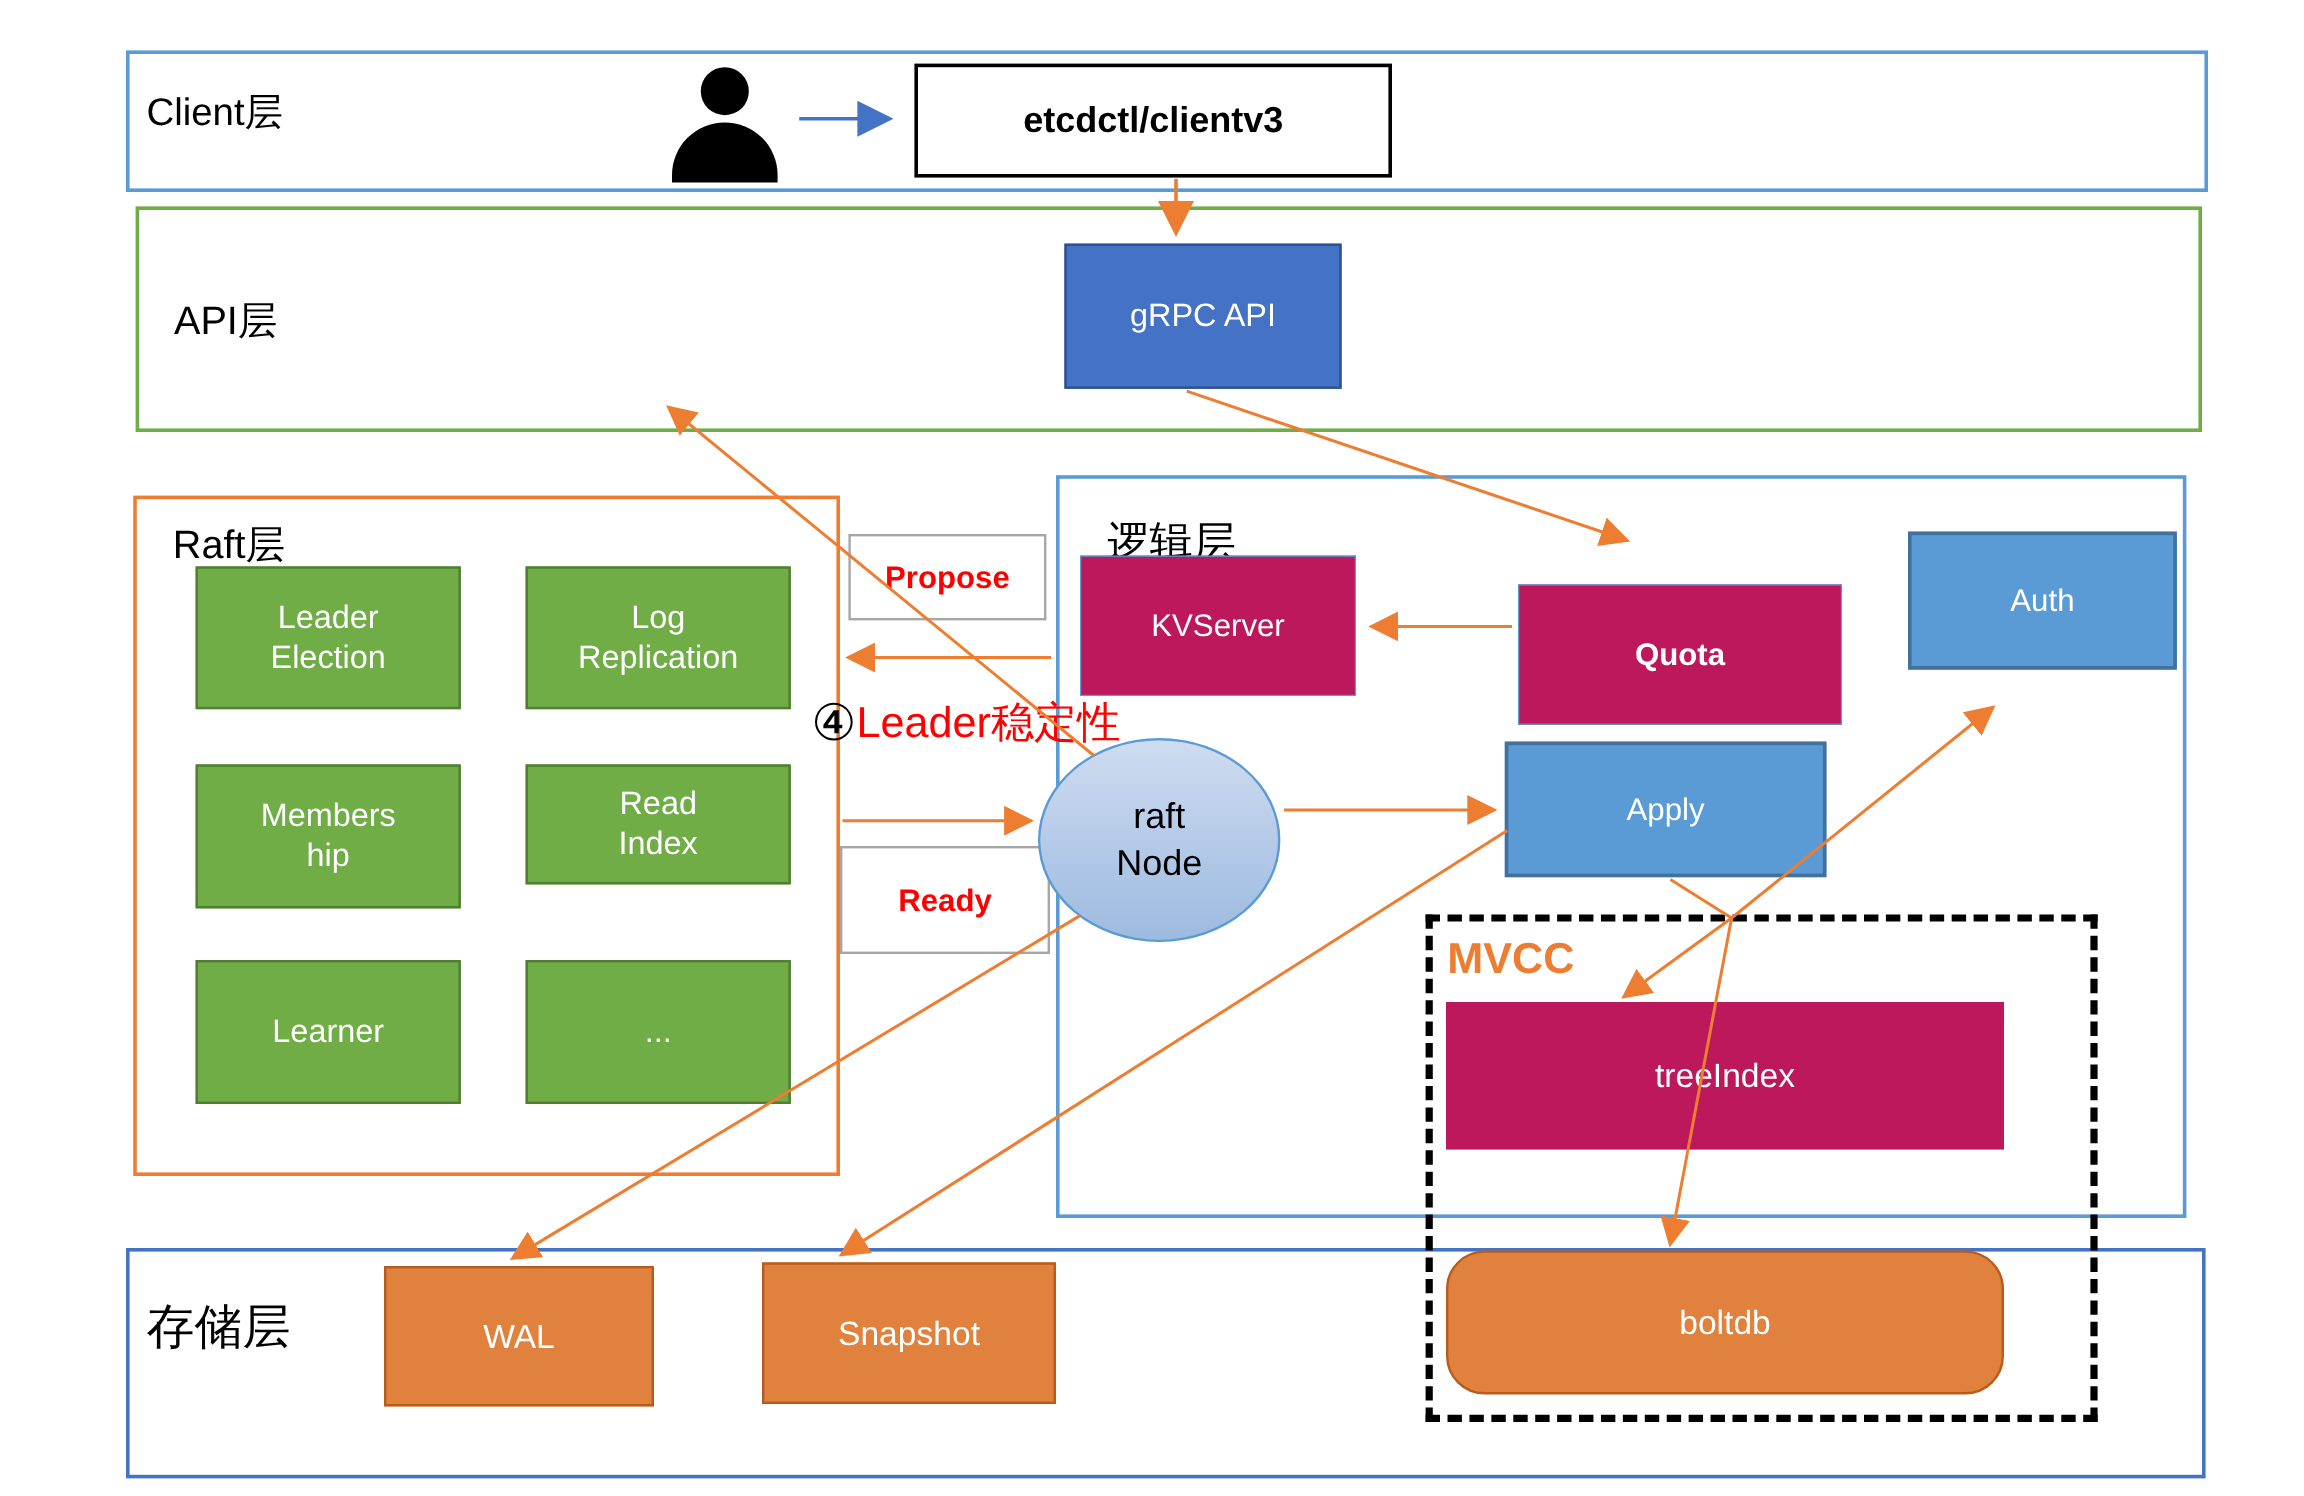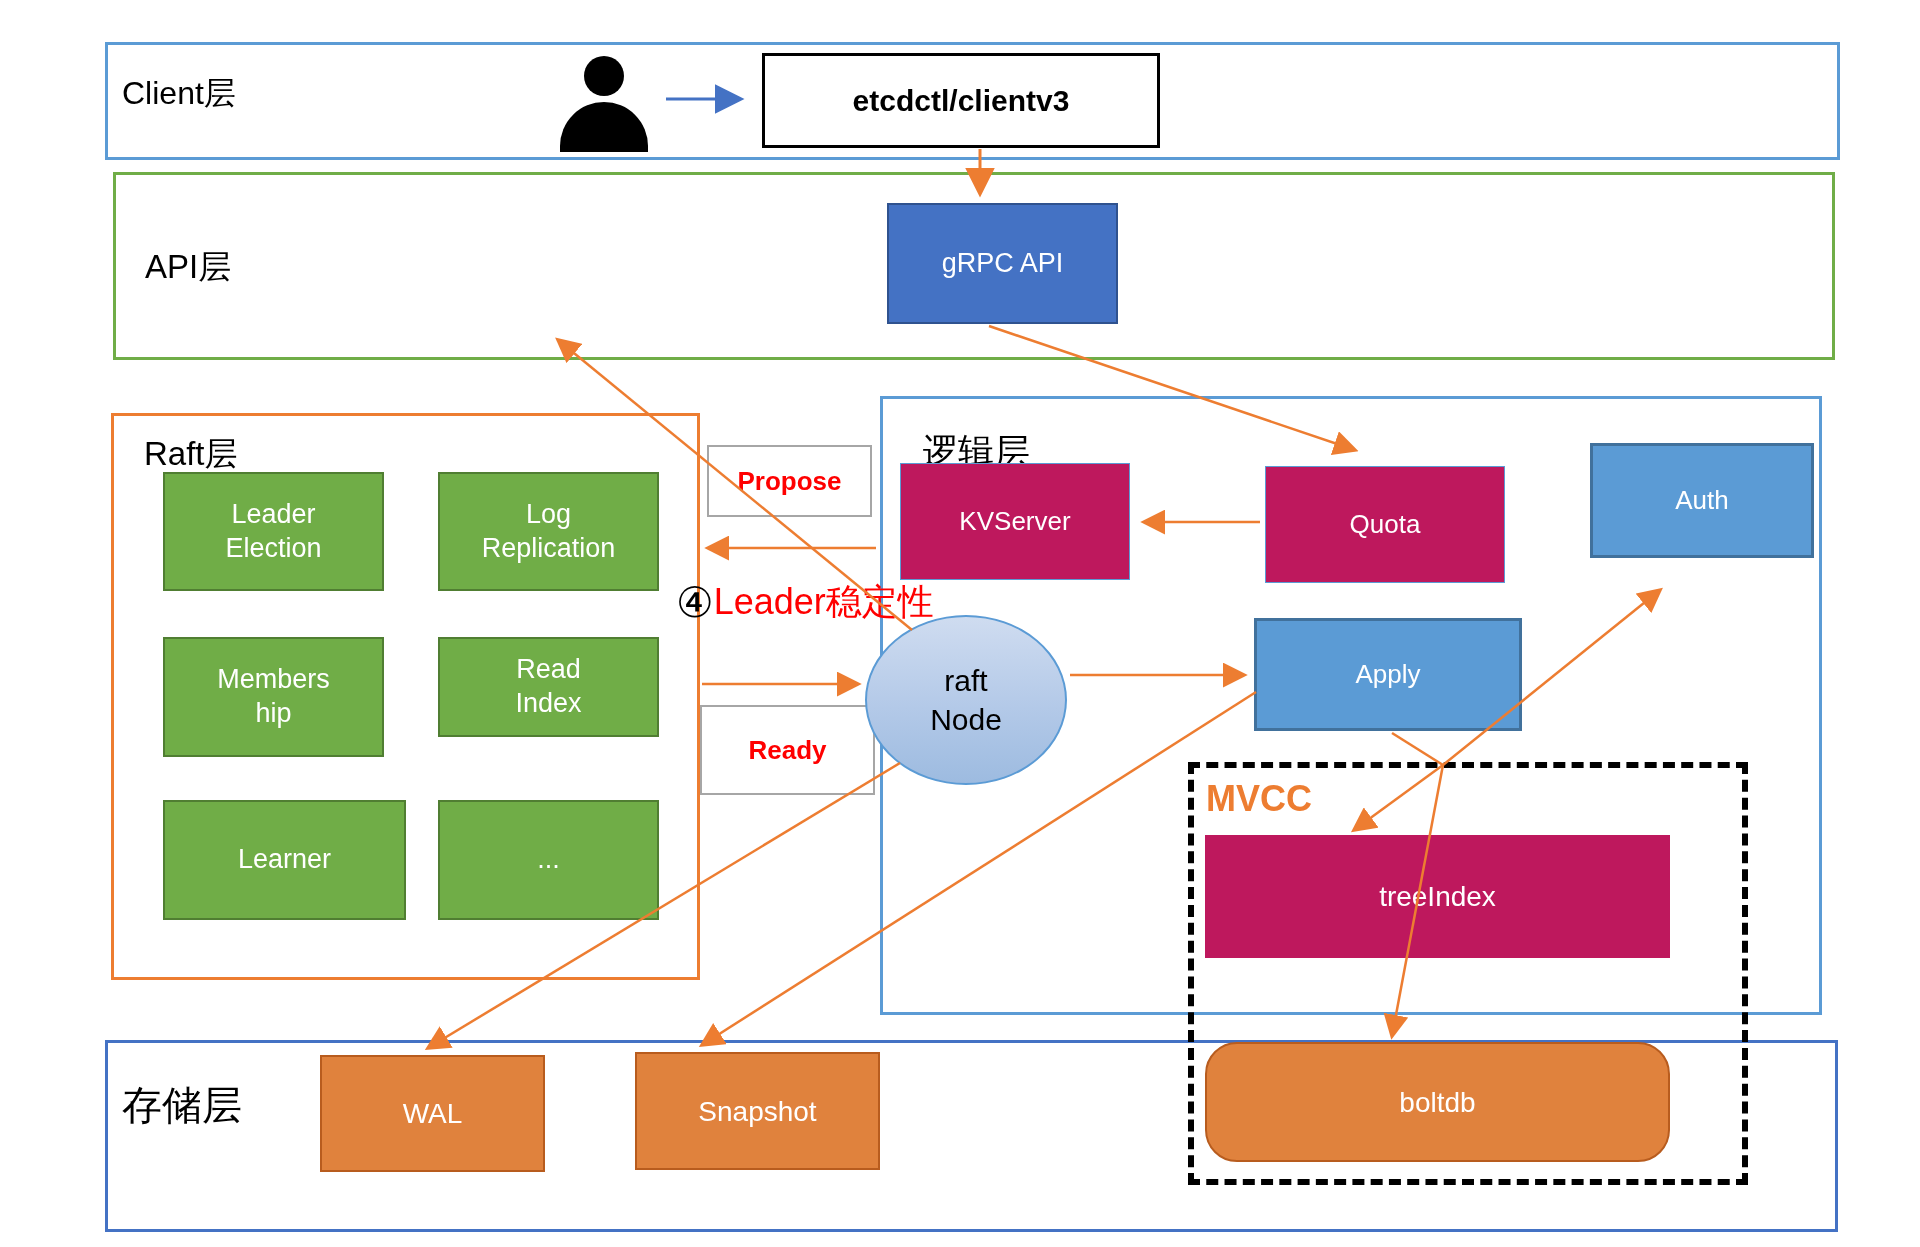--- a/index.html
+++ b/index.html
@@ -88,41 +88,41 @@
     <span>Replication</span>
   </div>
   <div class="box green" style="left:163px;top:637px;width:221px;height:120px;">
     <span>Members</span>
     <span>hip</span>
   </div>
   <div class="box green" style="left:438px;top:637px;width:221px;height:100px;">
     <span>Read</span>
     <span>Index</span>
   </div>
-  <div class="box green" style="left:163px;top:800px;width:243px;height:120px;">
+  <div class="box green" style="left:163px;top:800px;width:221px;height:120px;">
     <span>Learner</span>
   </div>
   <div class="box green" style="left:438px;top:800px;width:221px;height:120px;">
     <span>...</span>
   </div>
 
   <div class="box label-box" style="left:707px;top:445px;width:165px;height:72px;">
     <span>Propose</span>
   </div>
   <div class="box label-box" style="left:700px;top:705px;width:175px;height:90px;">
     <span>Ready</span>
   </div>
   <div class="annot" style="left:676px;top:578px;">
     <span class="num">④</span><span class="txt">Leader稳定性</span>
   </div>
 
   <div class="box blue-mid" style="left:900px;top:463px;width:230px;height:117px;">
     <span>KVServer</span>
   </div>
-  <div class="box blue-mid" style="left:1265px;top:466px;width:240px;height:117px;">
+  <div class="box blue-mid" style="left:1265px;top:487px;width:270px;height:117px;font-weight:bold;">
     <span>Quota</span>
   </div>
   <div class="box blue-mid-border" style="left:1590px;top:443px;width:224px;height:115px;">
     <span>Auth</span>
   </div>
   <div class="box blue-mid-border" style="left:1254px;top:618px;width:268px;height:113px;">
     <span>Apply</span>
   </div>
 
   <div class="ellipse" style="left:865px;top:615px;width:202px;height:170px;">

